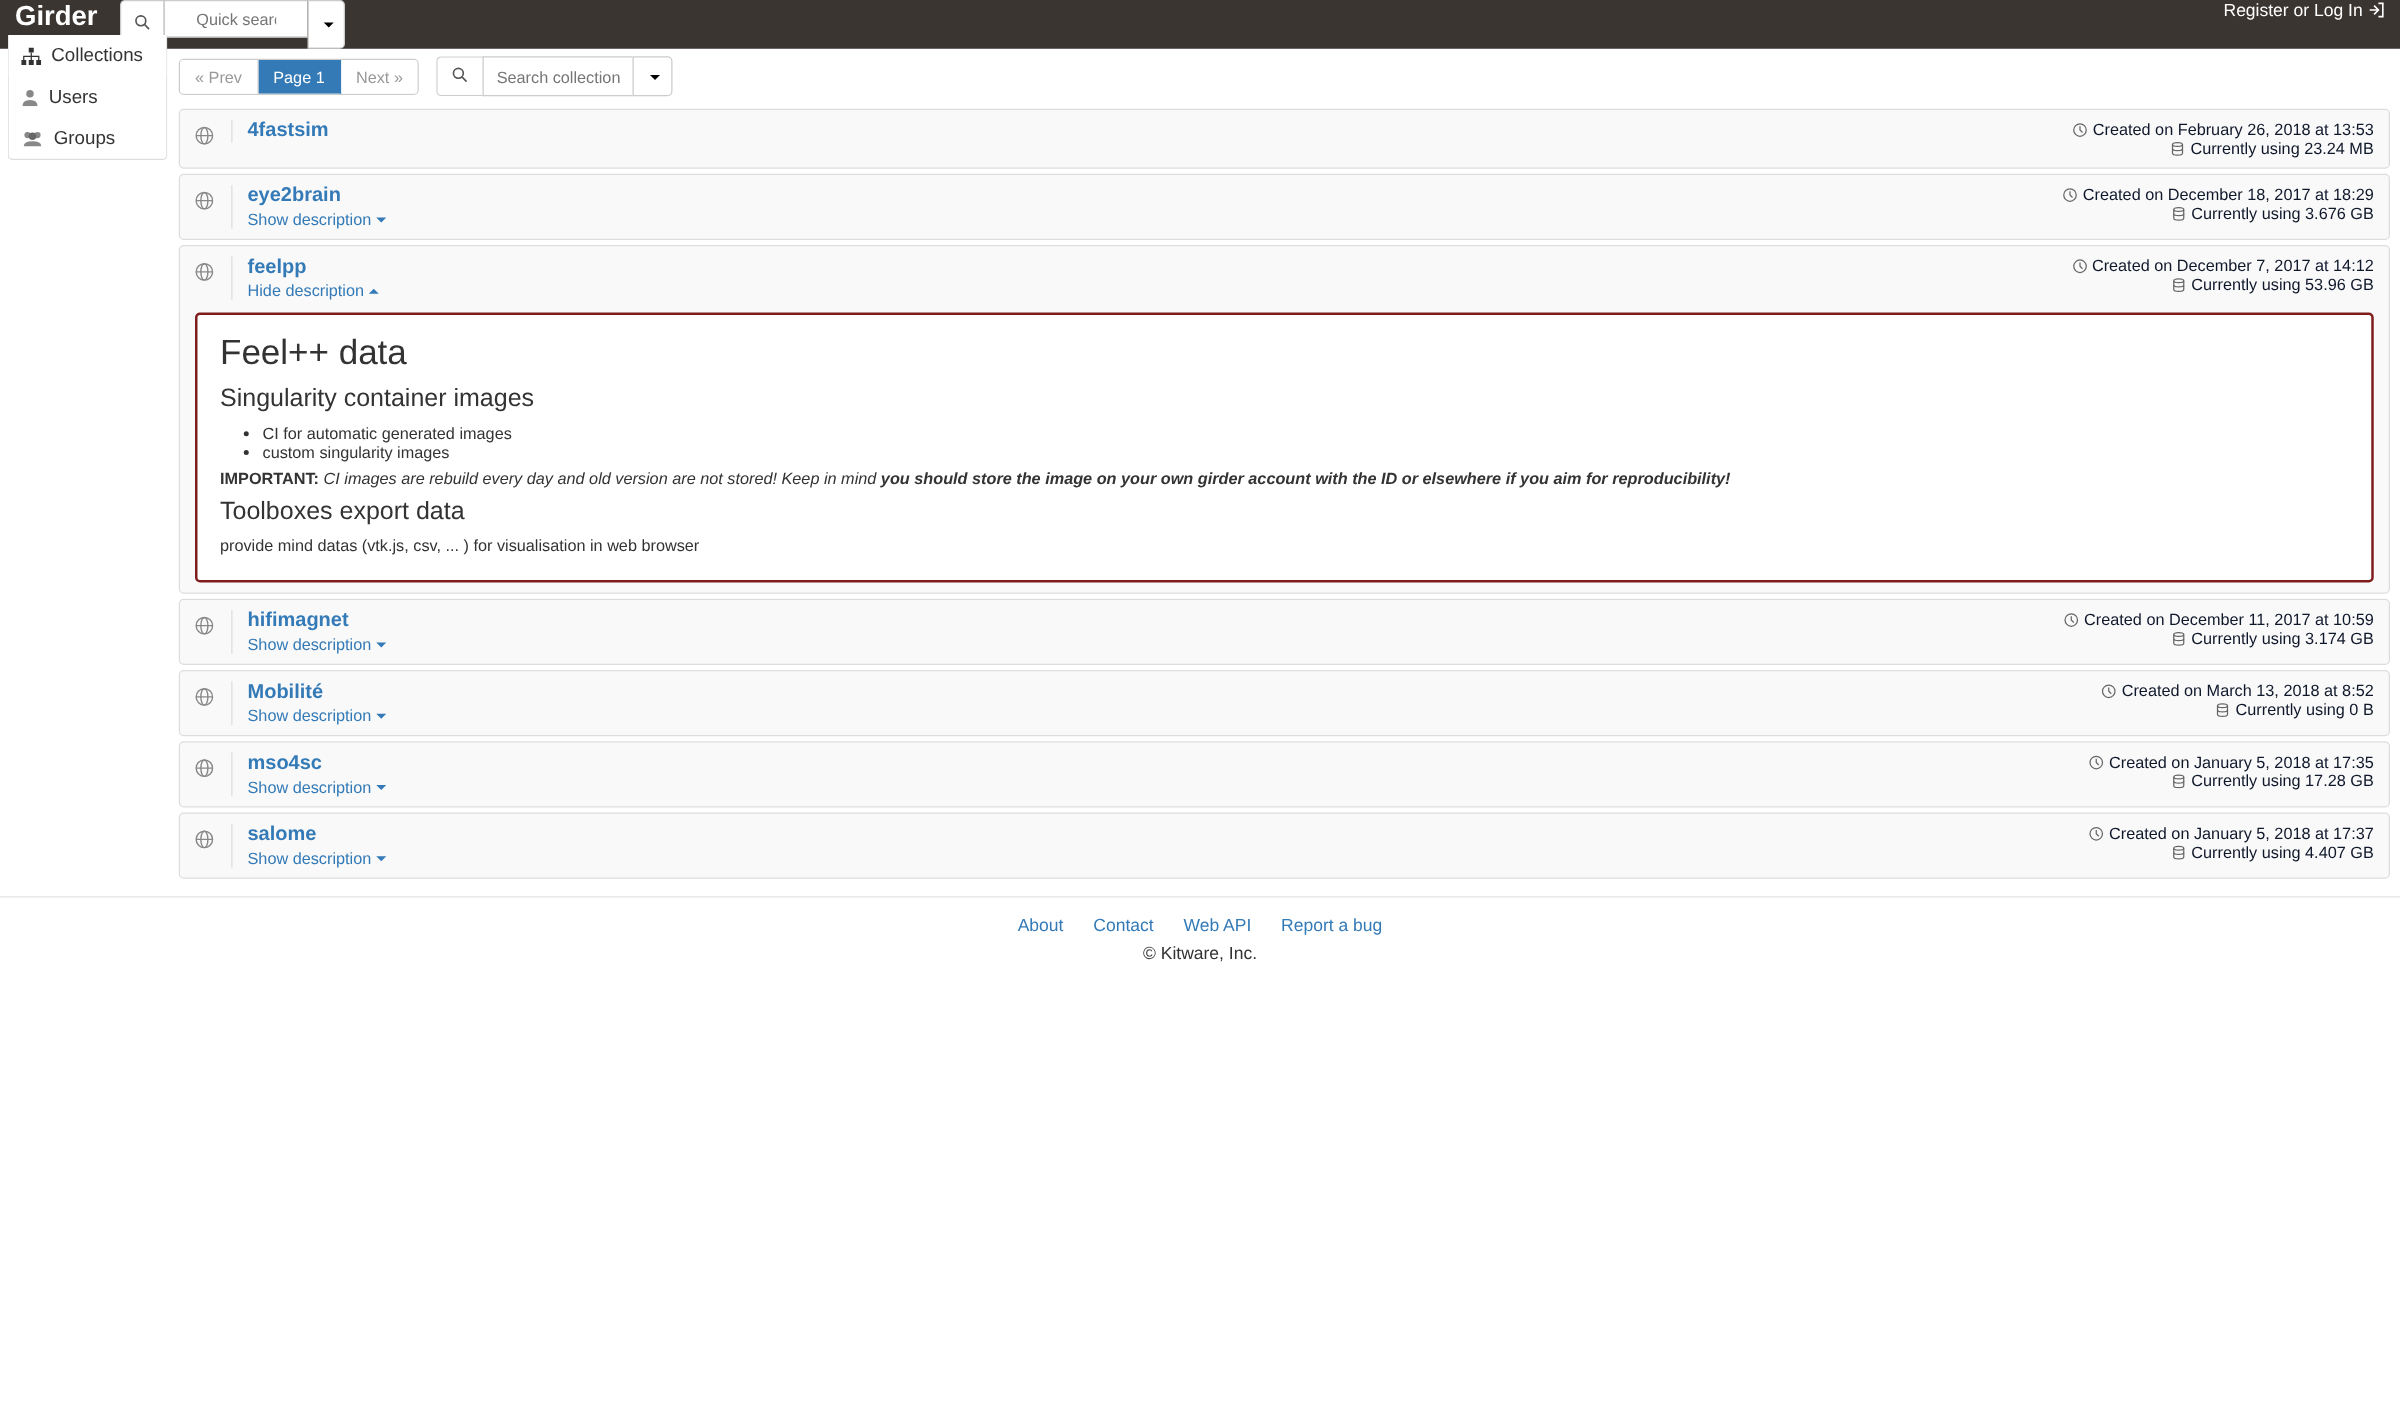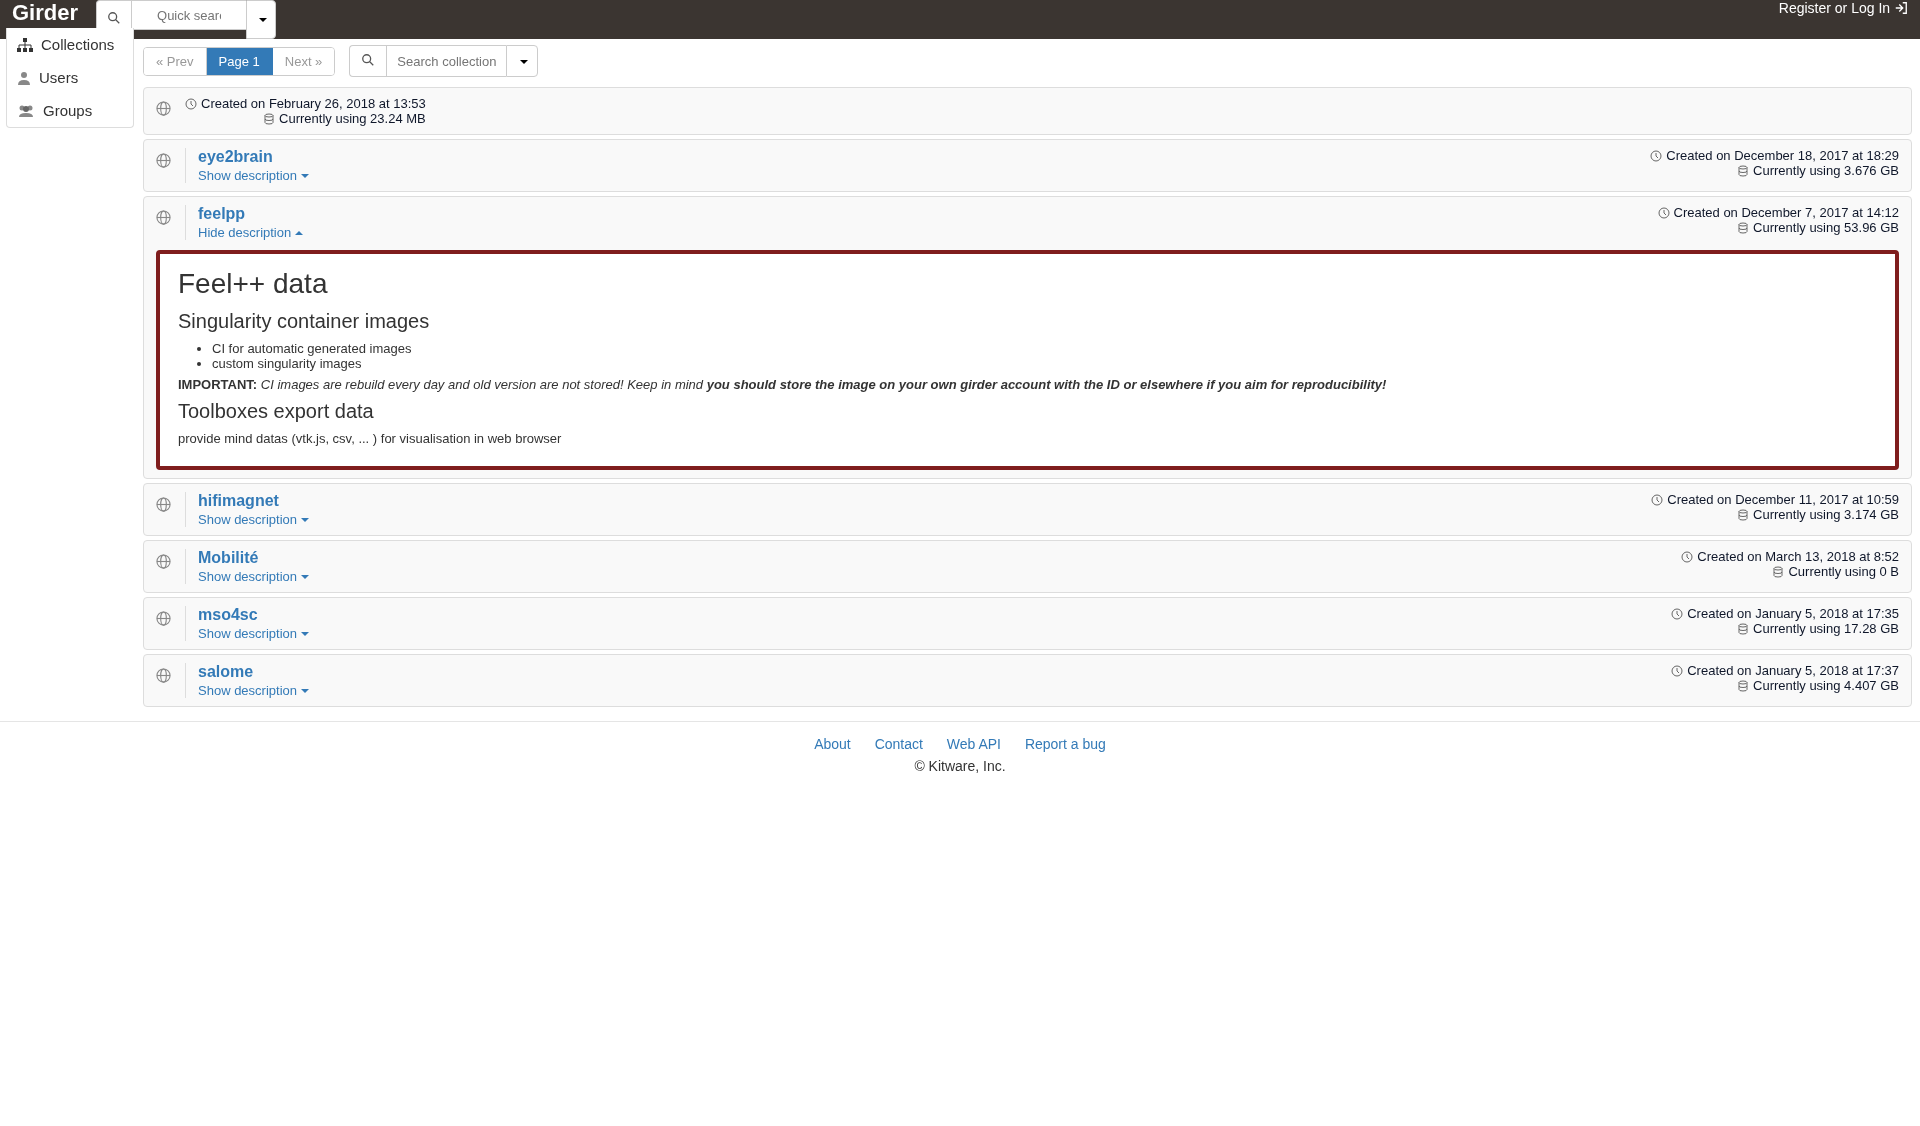--- a/index.html
+++ b/index.html
@@ -36,21 +36,21 @@
 
 
 .collection { border: 1px solid #ddd; border-radius: 4px; margin-bottom: 4px; background: #f9f9f9; padding: 8px 12px; }
 .collection-row { display: flex; align-items: flex-start; }
 .coll-icon { color: #888; margin-right: 14px; margin-top: 5px; }
 .coll-left { flex: 1; border-left: 1px solid #ddd; padding-left: 12px; }
 .coll-name { color: #337ab7; font-weight: bold; font-size: 16px; cursor: pointer; }
 .coll-toggle { color: #337ab7; font-size: 13px; cursor: pointer; display: inline-flex; align-items: center; margin-top: 2px; }
 .coll-right { text-align: right; font-size: 13px; color: #0f172a; }
 .coll-right > div { display: flex; align-items: center; justify-content: flex-end; gap: 4px; }
-.description-box { background: #fff; border: 4px solid #7f1d1d; border-radius: 4px; margin-top: 10px; padding: 14px 18px; }
+.description-box { background: #fff; border: 2px solid #7f1d1d; border-radius: 4px; margin-top: 10px; padding: 14px 18px; }
 .description-box h1 { font-size: 28px; font-weight: normal; margin-bottom: 10px; }
 .description-box h2 { font-size: 20px; font-weight: normal; margin: 8px 0; }
 .description-box ul { margin-left: 34px; margin-bottom: 6px; }
 .description-box ul li { font-size: 13px; }
 .description-box p { font-size: 13px; margin: 6px 0; }
 .description-box .important { font-style: italic; }
 
 
 .footer { text-align: center; border-top: 1px solid #e5e5e5; margin-top: 14px; padding: 14px 0 30px 0; }
 .footer-links { margin-bottom: 6px; }
@@ -135,20 +135,24 @@
   </div>
 
   <div id="collections-container">
       <div class="collection">
     <div class="collection-row">
       <div class="coll-icon"><svg width="15" height="15" viewBox="0 0 16 16">
               <circle cx="8" cy="8" r="7" fill="none" stroke="#888" stroke-width="1.2"></circle>
               <ellipse cx="8" cy="8" rx="3" ry="7" fill="none" stroke="#888" stroke-width="1.2"></ellipse>
               <line x1="1" y1="8" x2="15" y2="8" stroke="#888" stroke-width="1.2"></line>
             </svg></div>
+      <div class="coll-left">
+        <div class="coll-name">4fastsim</div>
+
+      </div>
       <div class="coll-right">
         <div>
               <svg width="12" height="12" viewBox="0 0 12 12">
                 <circle cx="6" cy="6" r="5" fill="none" stroke="#666" stroke-width="1"></circle>
                 <path d="M6 3 V6 L8 8" stroke="#666" fill="none" stroke-width="1"></path>
               </svg>
               <span>Created on February 26, 2018 at 13:53</span>
             </div>
         <div>
               <svg width="12" height="12" viewBox="0 0 12 12">

